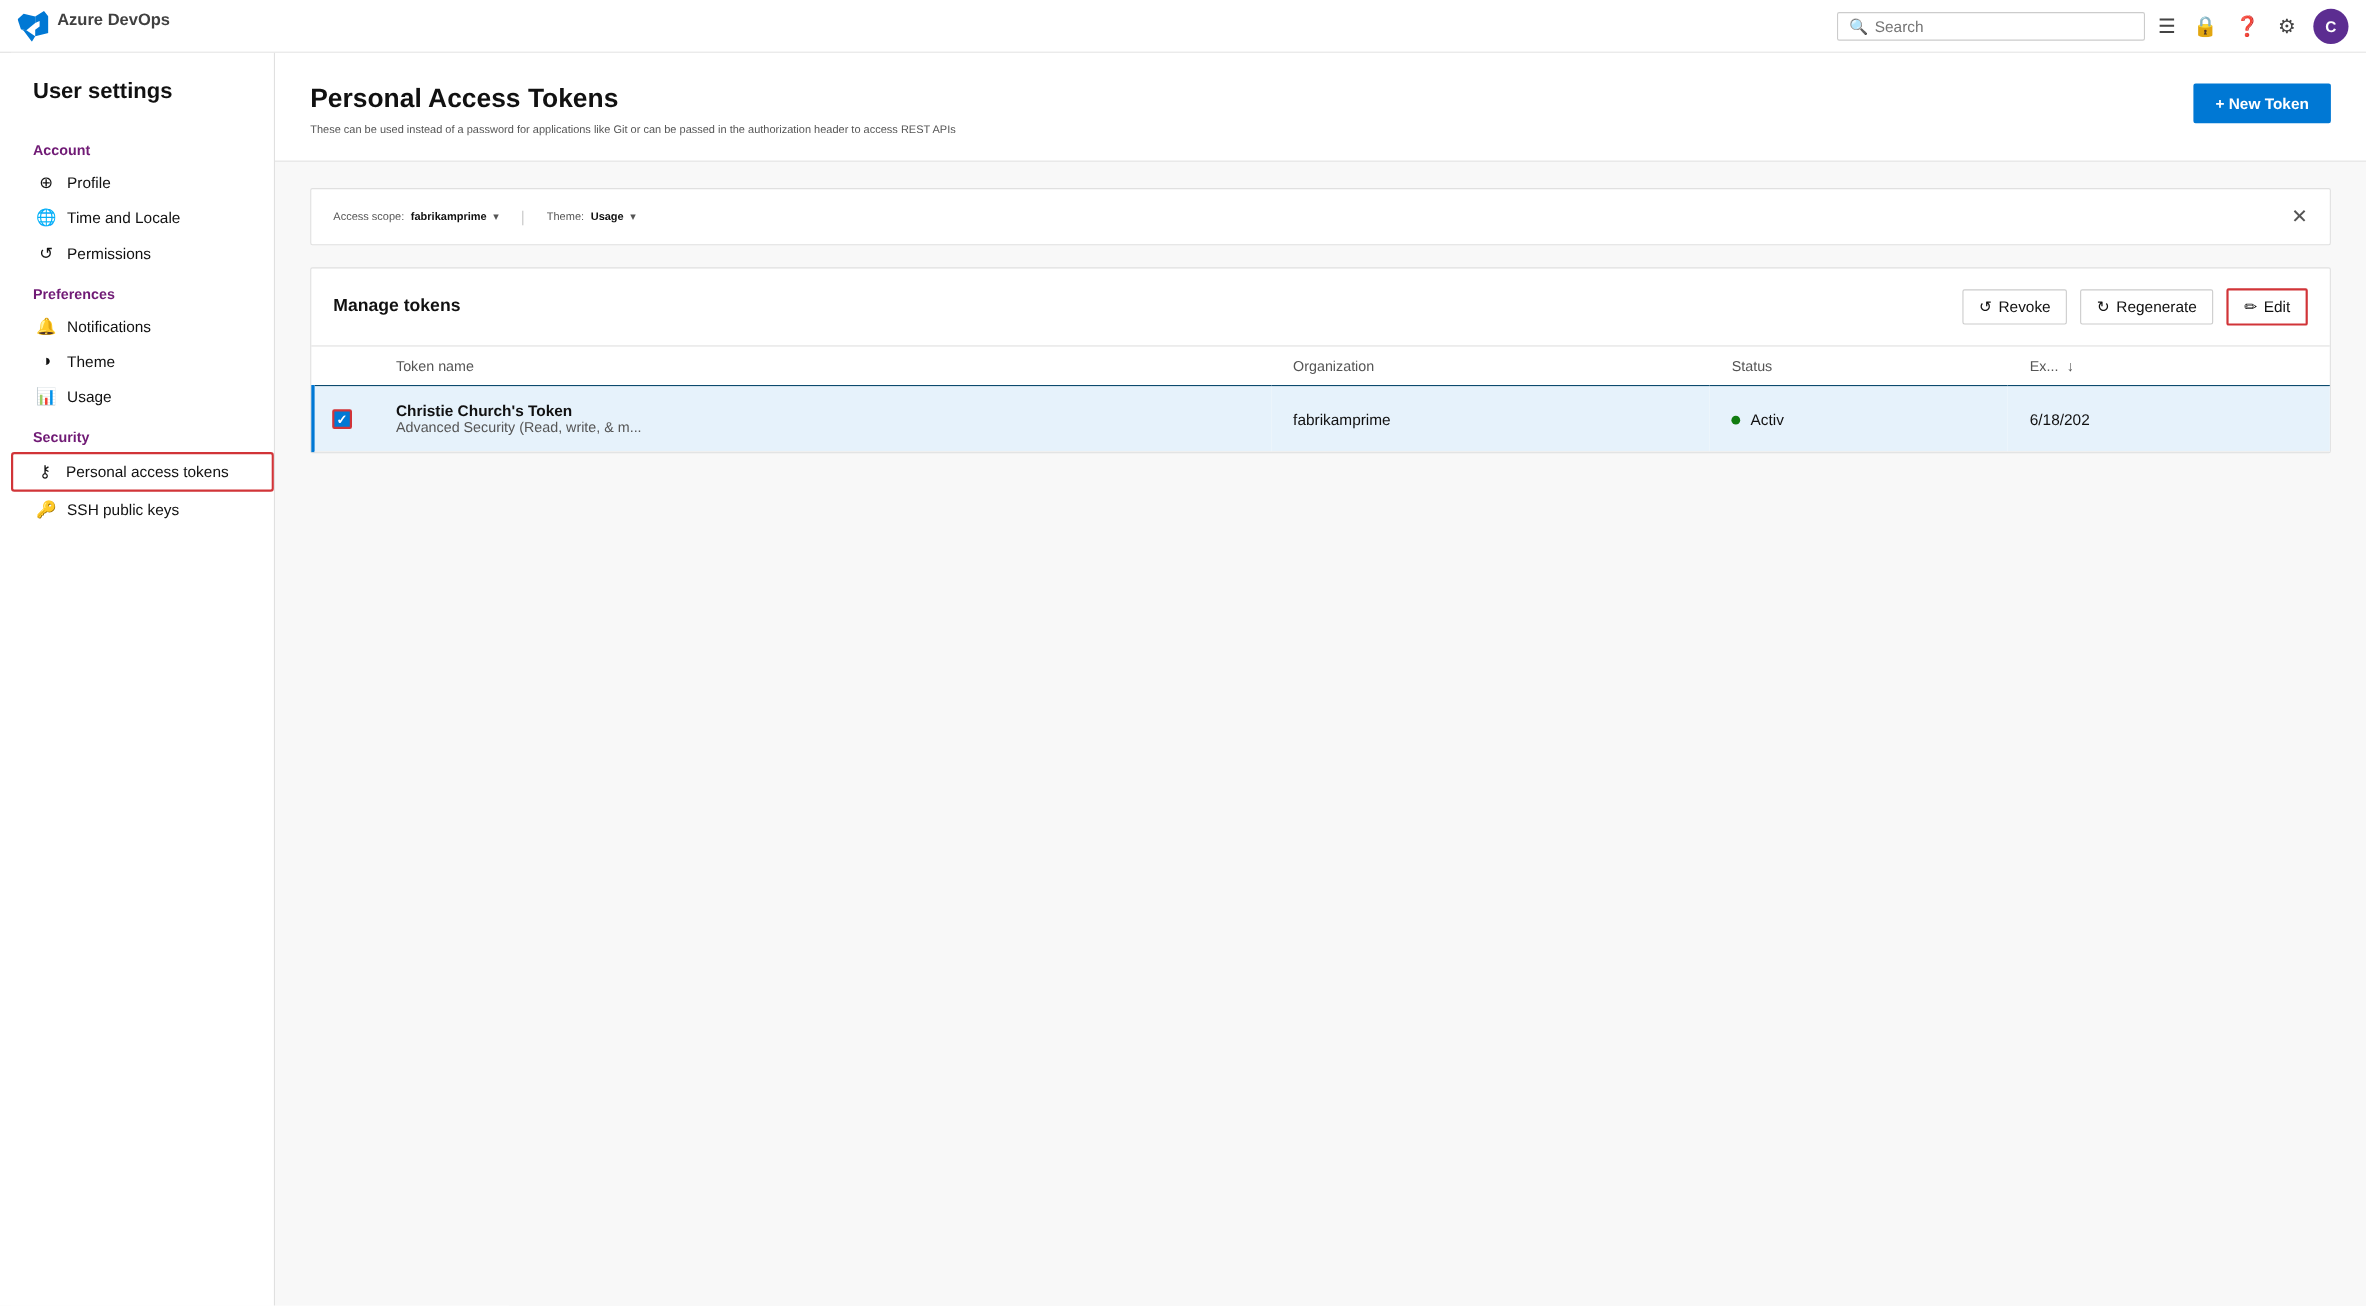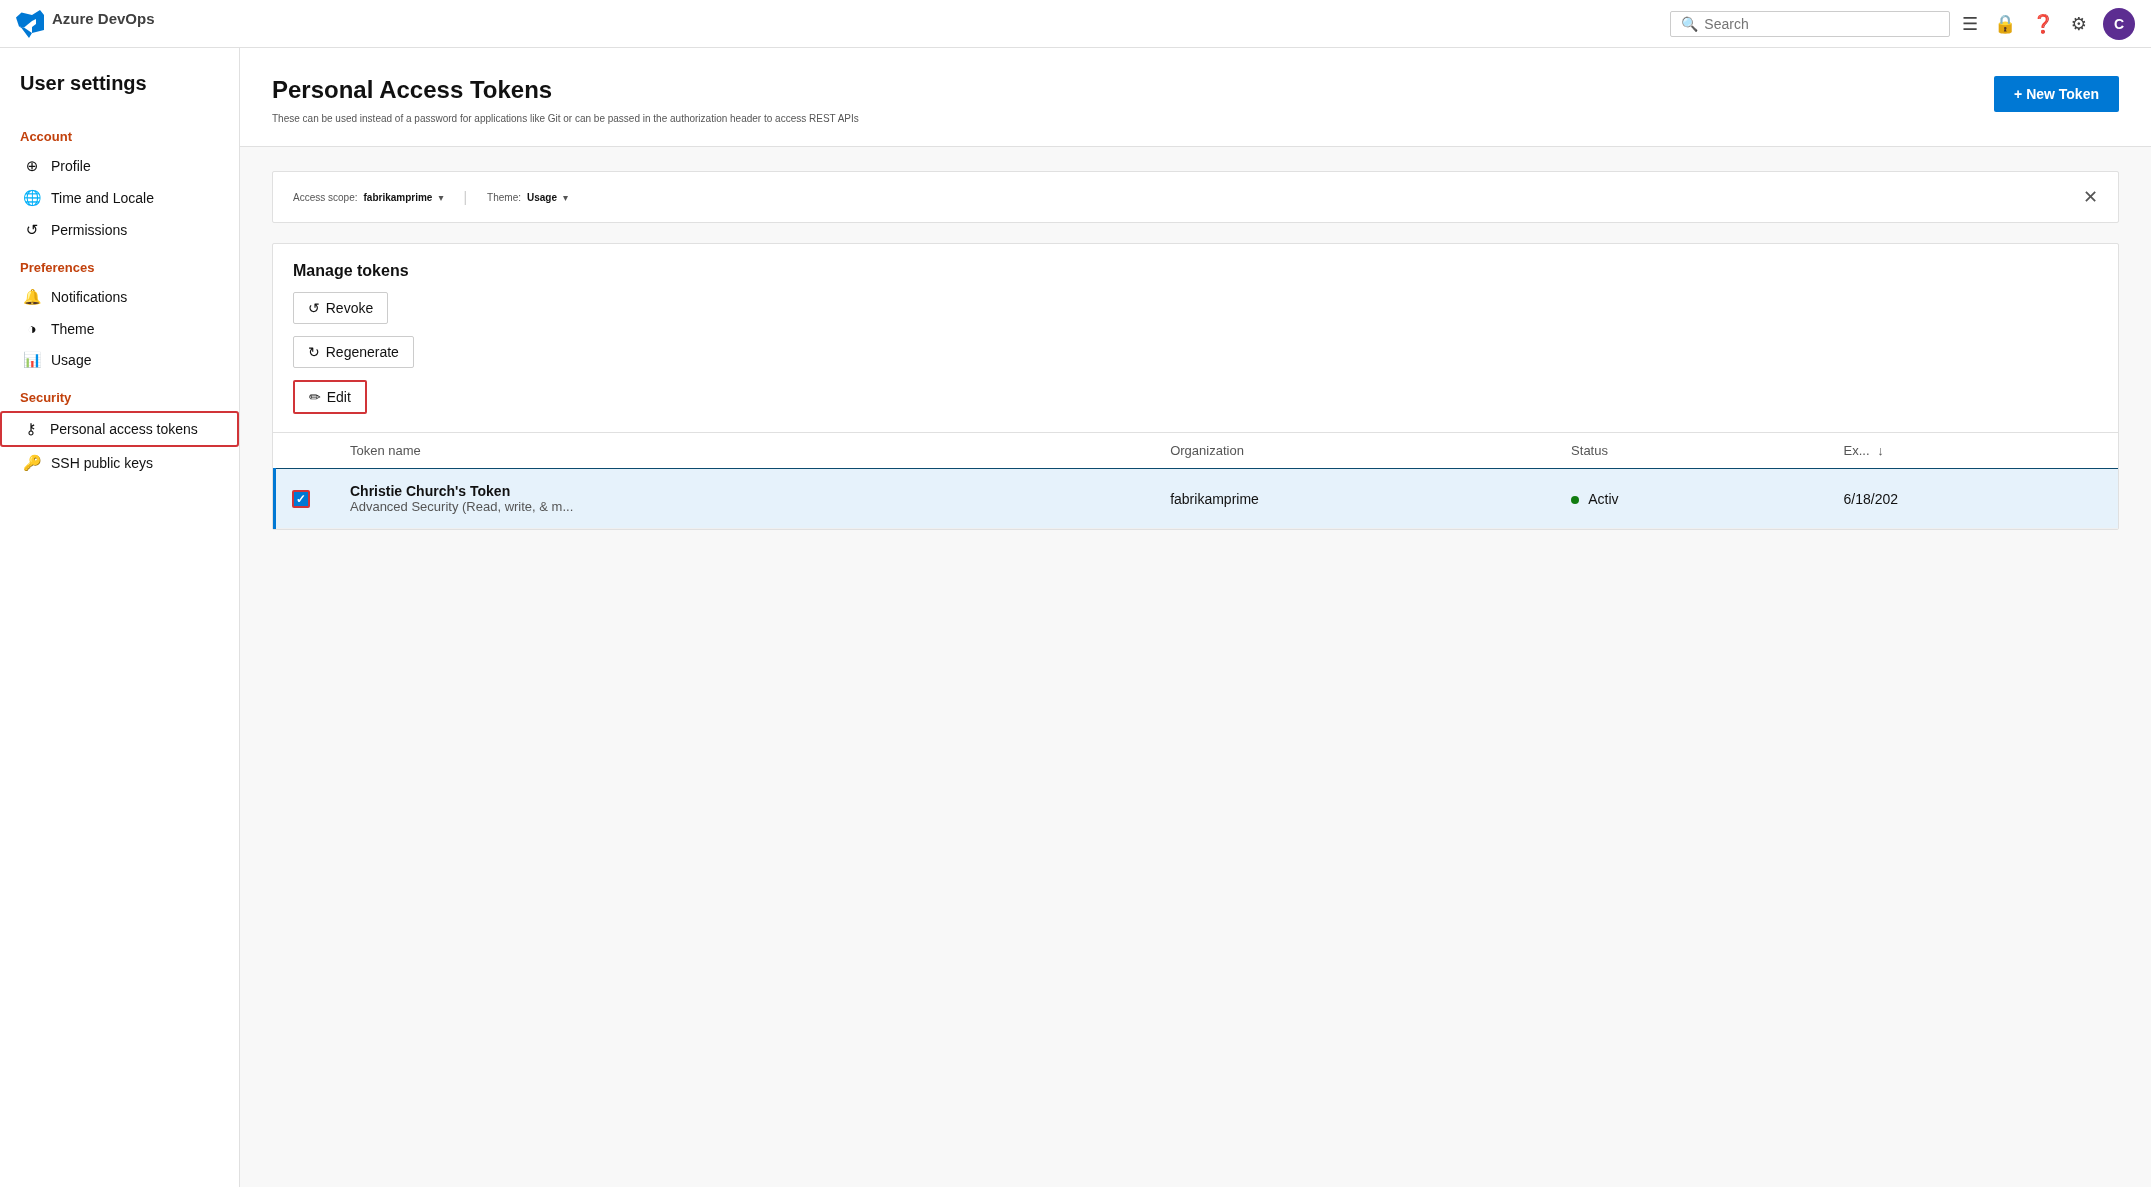--- a/index.html
+++ b/index.html
@@ -78,31 +78,32 @@
     }
 
     
     .sidebar {
       width: 240px;
       min-width: 240px;
       background: #fff;
       border-right: 1px solid #e0e0e0;
       padding: 24px 0;
       overflow-y: auto;
+      margin-left: 10px;
     }
     .sidebar-title {
       font-size: 20px;
       font-weight: 700;
       padding: 0 20px 20px 20px;
       color: #111;
     }
     .sidebar-section-label {
       font-size: 13px;
       font-weight: 700;
-      color: #c2410c;
+      color: #701a75;
       padding: 14px 20px 6px 20px;
     }
     .sidebar-item {
       display: flex;
       align-items: center;
       gap: 10px;
       padding: 7px 20px;
       cursor: pointer;
       color: #111;
       font-size: 14px;
@@ -198,25 +199,24 @@
     }
 
     
     .manage-section {
       background: #fff;
       border: 1px solid #e0e0e0;
       border-radius: 2px;
     }
     .manage-header {
       display: flex;
-      align-items: flex-start;
+      align-items: center;
       padding: 18px 20px;
       border-bottom: 1px solid #e0e0e0;
       gap: 12px;
-      flex-direction: column;
     }
     .manage-header h2 {
       font-size: 16px;
       font-weight: 600;
       color: #111;
       flex: 1;
     }
     .action-btn {
       display: flex;
       align-items: center;

